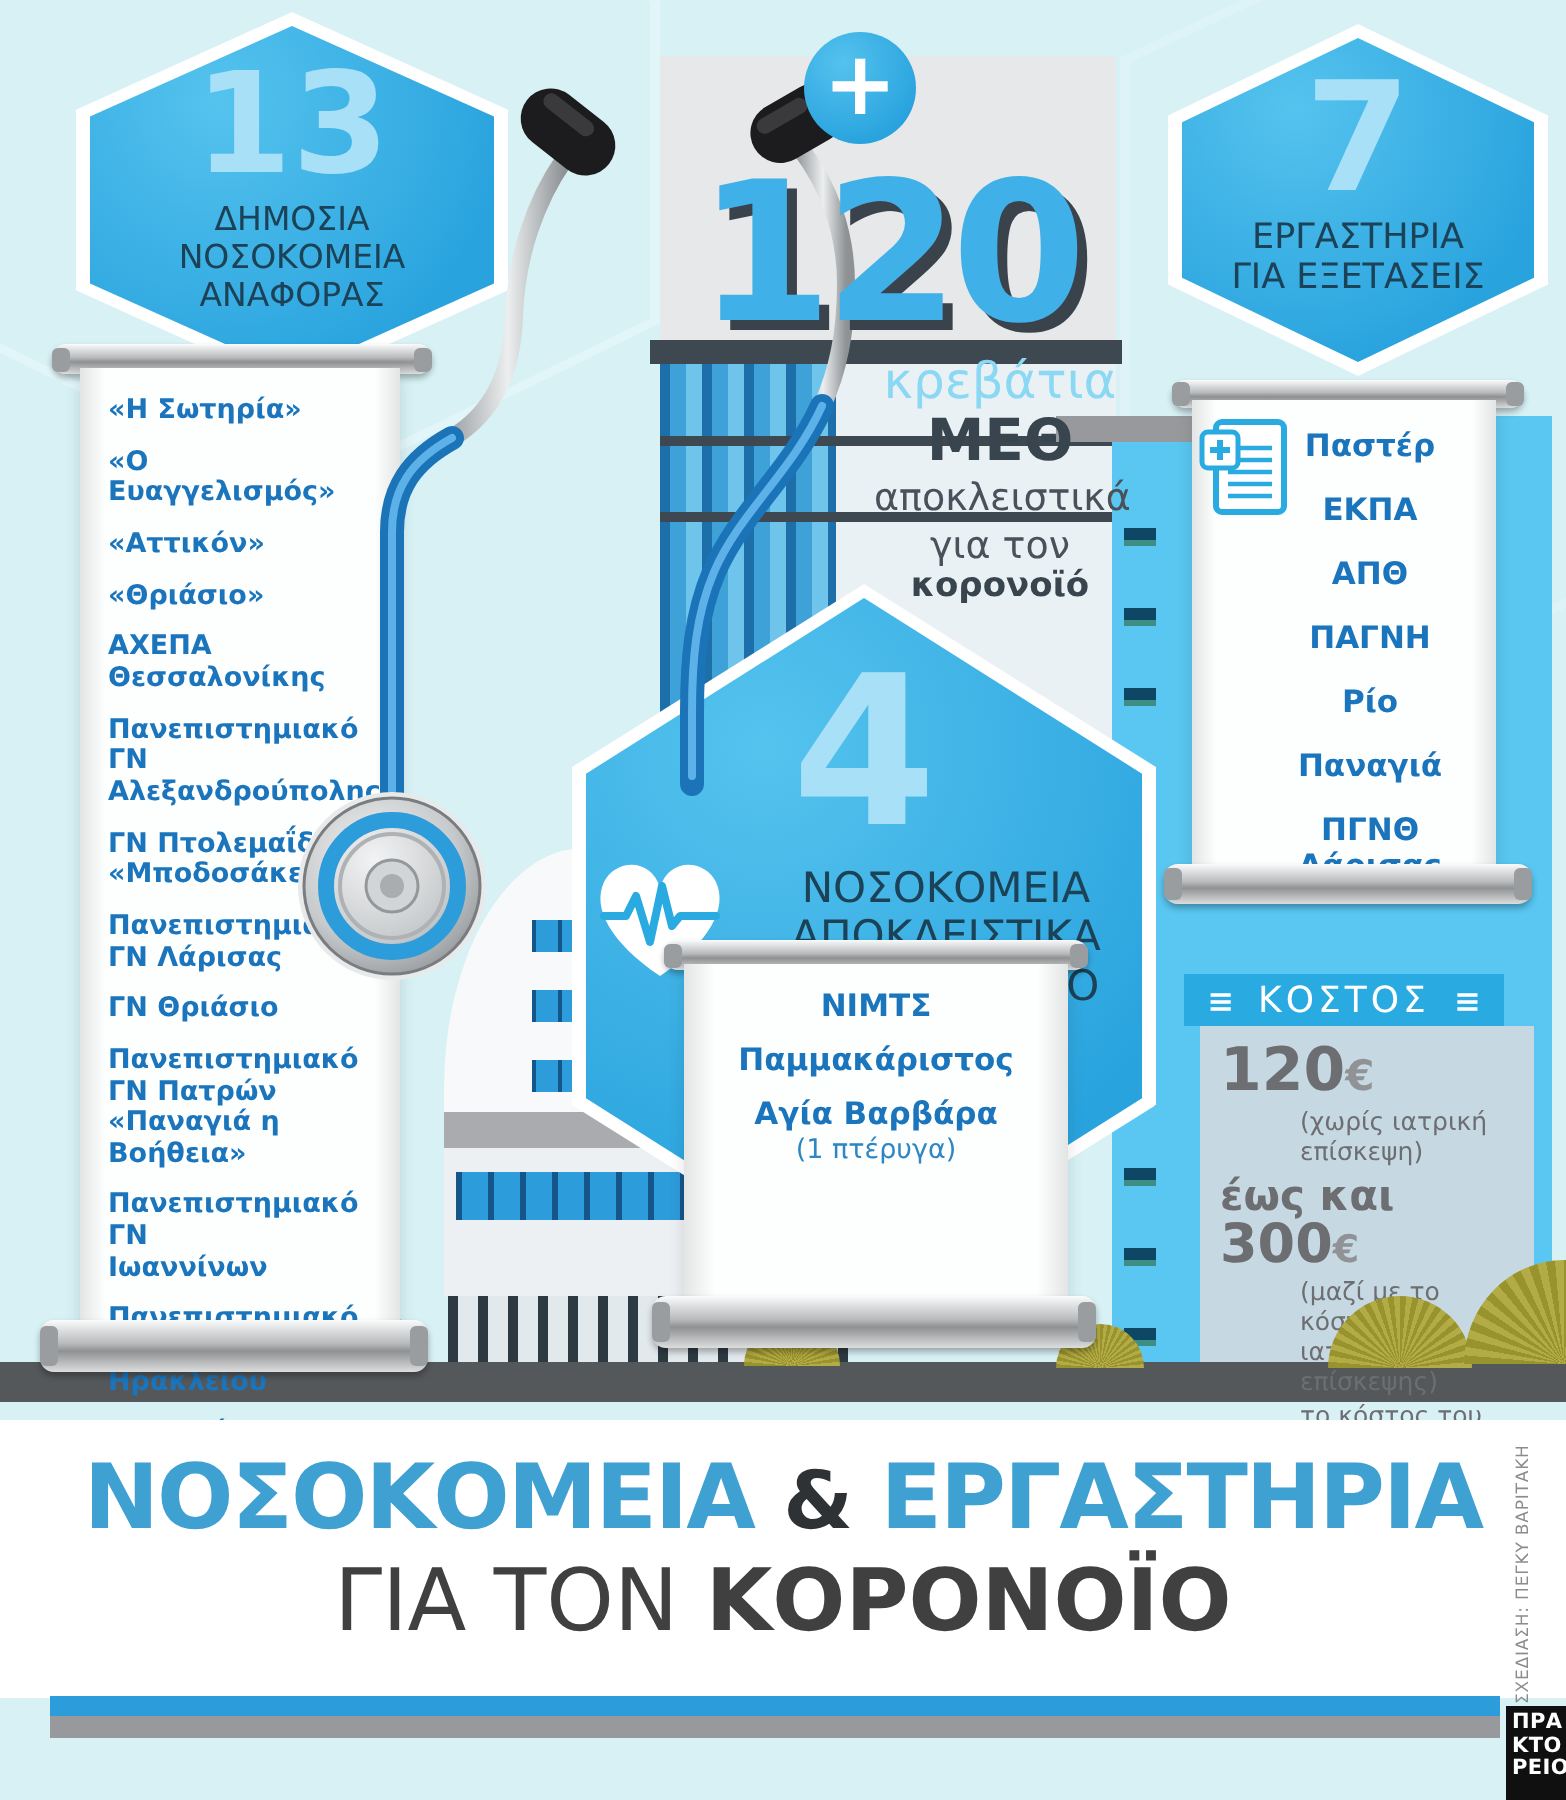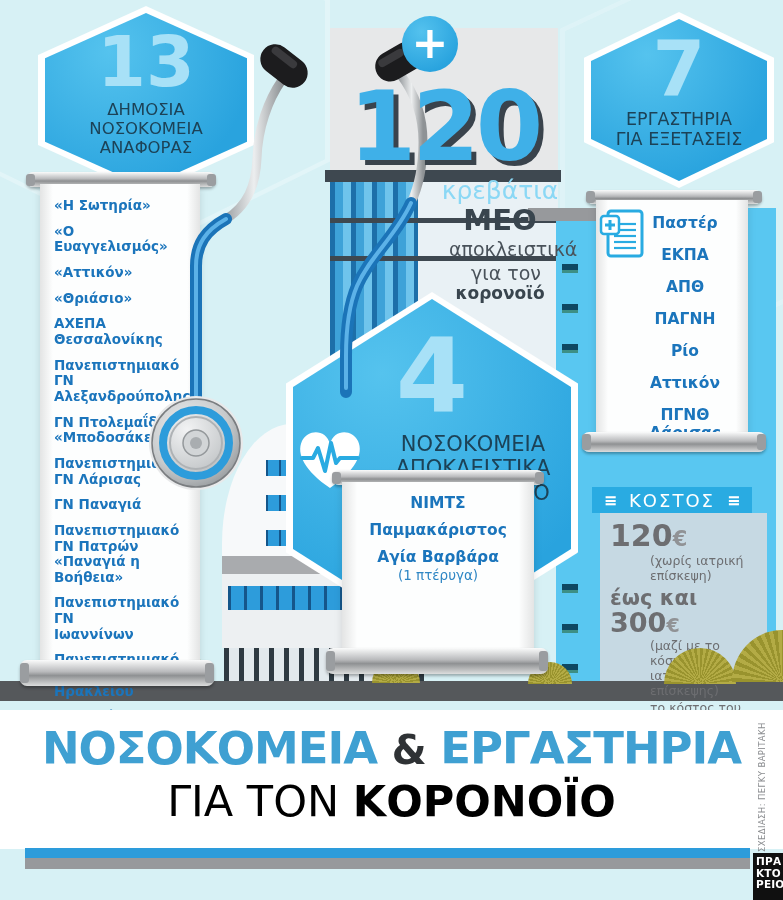--- a/index.html
+++ b/index.html
@@ -54,39 +54,39 @@
   .n-note{color:#2E86C4;font-size:13.5px;line-height:1.22;white-space:pre-line;margin-top:1px;}
   
   #plusCircle{left:402px;top:16px;width:56px;height:56px;border-radius:50%;
      background:radial-gradient(circle at 35% 28%,#54C2EE,#29A3DE 75%);
      color:#fff;font-size:44px;font-weight:800;line-height:54px;text-align:center;}
   #bigNum{left:330px;top:78px;width:228px;text-align:center;font-size:97px;font-weight:800;
      color:#3FB0E8;text-shadow:5px 5px 0 #3A434C;letter-spacing:-4px;line-height:1;}
   #bedText{left:437px;top:177px;width:126px;line-height:1.1;text-align:center;}
   .bt1{color:#8BD8F5;font-size:25px;}
   .bt2{color:#39454E;font-size:29px;font-weight:800;}
-  .bt3{color:#49525A;font-size:19px;margin-top:3px;margin-left:12px;}
+  .bt3{color:#49525A;font-size:19px;margin-top:3px;}
   .bt5{color:#39454E;font-size:17px;font-weight:800;}
   
   #costBar{left:592px;top:487px;width:160px;height:26px;background:#29ABE2;color:#fff;
      display:flex;align-items:center;justify-content:center;gap:12px;font-size:18px;letter-spacing:2px;}
   .menu-glyph{font-size:16px;font-weight:bold;letter-spacing:0;}
   #costPanel{left:600px;top:513px;width:167px;height:168px;background:#C6D9E3;color:#6D6E71;padding:8px 0 0 10px;box-sizing:border-box;}
   .price1{font-size:30px;font-weight:800;line-height:1;}
   .cur1{font-size:21px;font-weight:600;color:#909295;}
   .pnote{font-size:12.5px;line-height:1.2;margin-top:2px;white-space:pre-line;margin-left:40px;}
   .price2{margin-top:5px;line-height:1;}
   .p2a{font-size:21px;font-weight:700;}
   .p2b{font-size:27px;font-weight:800;}
   .cur2{font-size:19px;font-weight:600;color:#909295;}
   
   #whiteBand{left:0;top:710px;width:783px;height:139px;background:#fff;}
   #title1{left:0;top:722px;width:783px;text-align:center;font-size:45px;font-weight:800;letter-spacing:-1px;color:#3FA0D2;}
   #title1 .amp{color:#2F3235;font-size:40px;font-weight:700;}
-  #title2{left:0;top:776px;width:783px;text-align:center;font-size:43px;color:#000000;}
+  #title2{left:0;top:776px;width:783px;text-align:center;font-size:43px;color:#404040;}
   #title2 .light{font-weight:400;}
   #title2 .boldw{font-weight:800;}
   #barBlue{left:25px;top:848px;width:725px;height:10px;background:#2D9CDB;}
   #barGray{left:25px;top:858px;width:725px;height:11px;background:#97999C;}
   #credit{left:757px;top:722px;height:130px;writing-mode:vertical-rl;transform:rotate(180deg);
      font-size:8.5px;color:#8A8C8F;letter-spacing:.4px;white-space:nowrap;}
   #logo{left:753px;top:853px;width:30px;height:47px;background:#101010;color:#fff;
      font-size:10.5px;font-weight:800;line-height:1.1;padding:3px 0 0 3px;box-sizing:border-box;letter-spacing:.2px;}
   .steth{left:0;top:0;pointer-events:none;}
 </style>
@@ -147,21 +147,21 @@
         <div class="hosp-item">«Αττικόν»</div>
         <div class="hosp-item">«Θριάσιο»</div>
         <div class="hosp-item">ΑΧΕΠΑ
 Θεσσαλονίκης</div>
         <div class="hosp-item">Πανεπιστημιακό
 ΓΝ Αλεξανδρούπολης</div>
         <div class="hosp-item">ΓΝ Πτολεμαΐδας
 «Μποδοσάκειο»</div>
         <div class="hosp-item">Πανεπιστημιακό
 ΓΝ Λάρισας</div>
-        <div class="hosp-item">ΓΝ Παναγιά</div>
+        <div class="hosp-item">ΓΝ Θριάσιο</div>
         <div class="hosp-item">Πανεπιστημιακό
 ΓΝ Πατρών
 «Παναγιά η Βοήθεια»</div>
         <div class="hosp-item">Πανεπιστημιακό ΓΝ
 Ιωαννίνων</div>
         <div class="hosp-item">Πανεπιστημιακό ΓΝ
 Ηρακλείου</div>
         <div class="hosp-item">ΓΝ Χανίων
 «Ο Άγιος Γεώργιος»</div>
       </div>
@@ -193,21 +193,21 @@
 
   <div class="abs rod" style="left:586px;top:190px;width:176px;height:14px;"></div>
   <div class="abs paper" style="left:596px;top:200px;width:152px;height:242px;">
     <div class="labs-list">
 
     <div class="lab-item">Παστέρ</div>
         <div class="lab-item">ΕΚΠΑ</div>
         <div class="lab-item">ΑΠΘ</div>
         <div class="lab-item">ΠΑΓΝΗ</div>
         <div class="lab-item">Ρίο</div>
-        <div class="lab-item">Αττικόν</div>
+        <div class="lab-item">Παναγιά</div>
         <div class="lab-item">ΠΓΝΘ Λάρισας</div>
       </div>
   </div>
   <svg class="abs" style="left:598px;top:208px;" width="48" height="52" viewBox="0 0 48 52">
     <rect x="10" y="3" width="34" height="45" rx="3" fill="#FFFFFF" stroke="#29ABE2" stroke-width="3"></rect>
     <line x1="16" y1="16" x2="38" y2="16" stroke="#29ABE2" stroke-width="2.2"></line>
     <line x1="16" y1="22" x2="38" y2="22" stroke="#29ABE2" stroke-width="2.2"></line>
     <line x1="16" y1="28" x2="38" y2="28" stroke="#29ABE2" stroke-width="2.2"></line>
     <line x1="16" y1="34" x2="38" y2="34" stroke="#29ABE2" stroke-width="2.2"></line>
     <line x1="16" y1="40" x2="38" y2="40" stroke="#29ABE2" stroke-width="2.2"></line>

